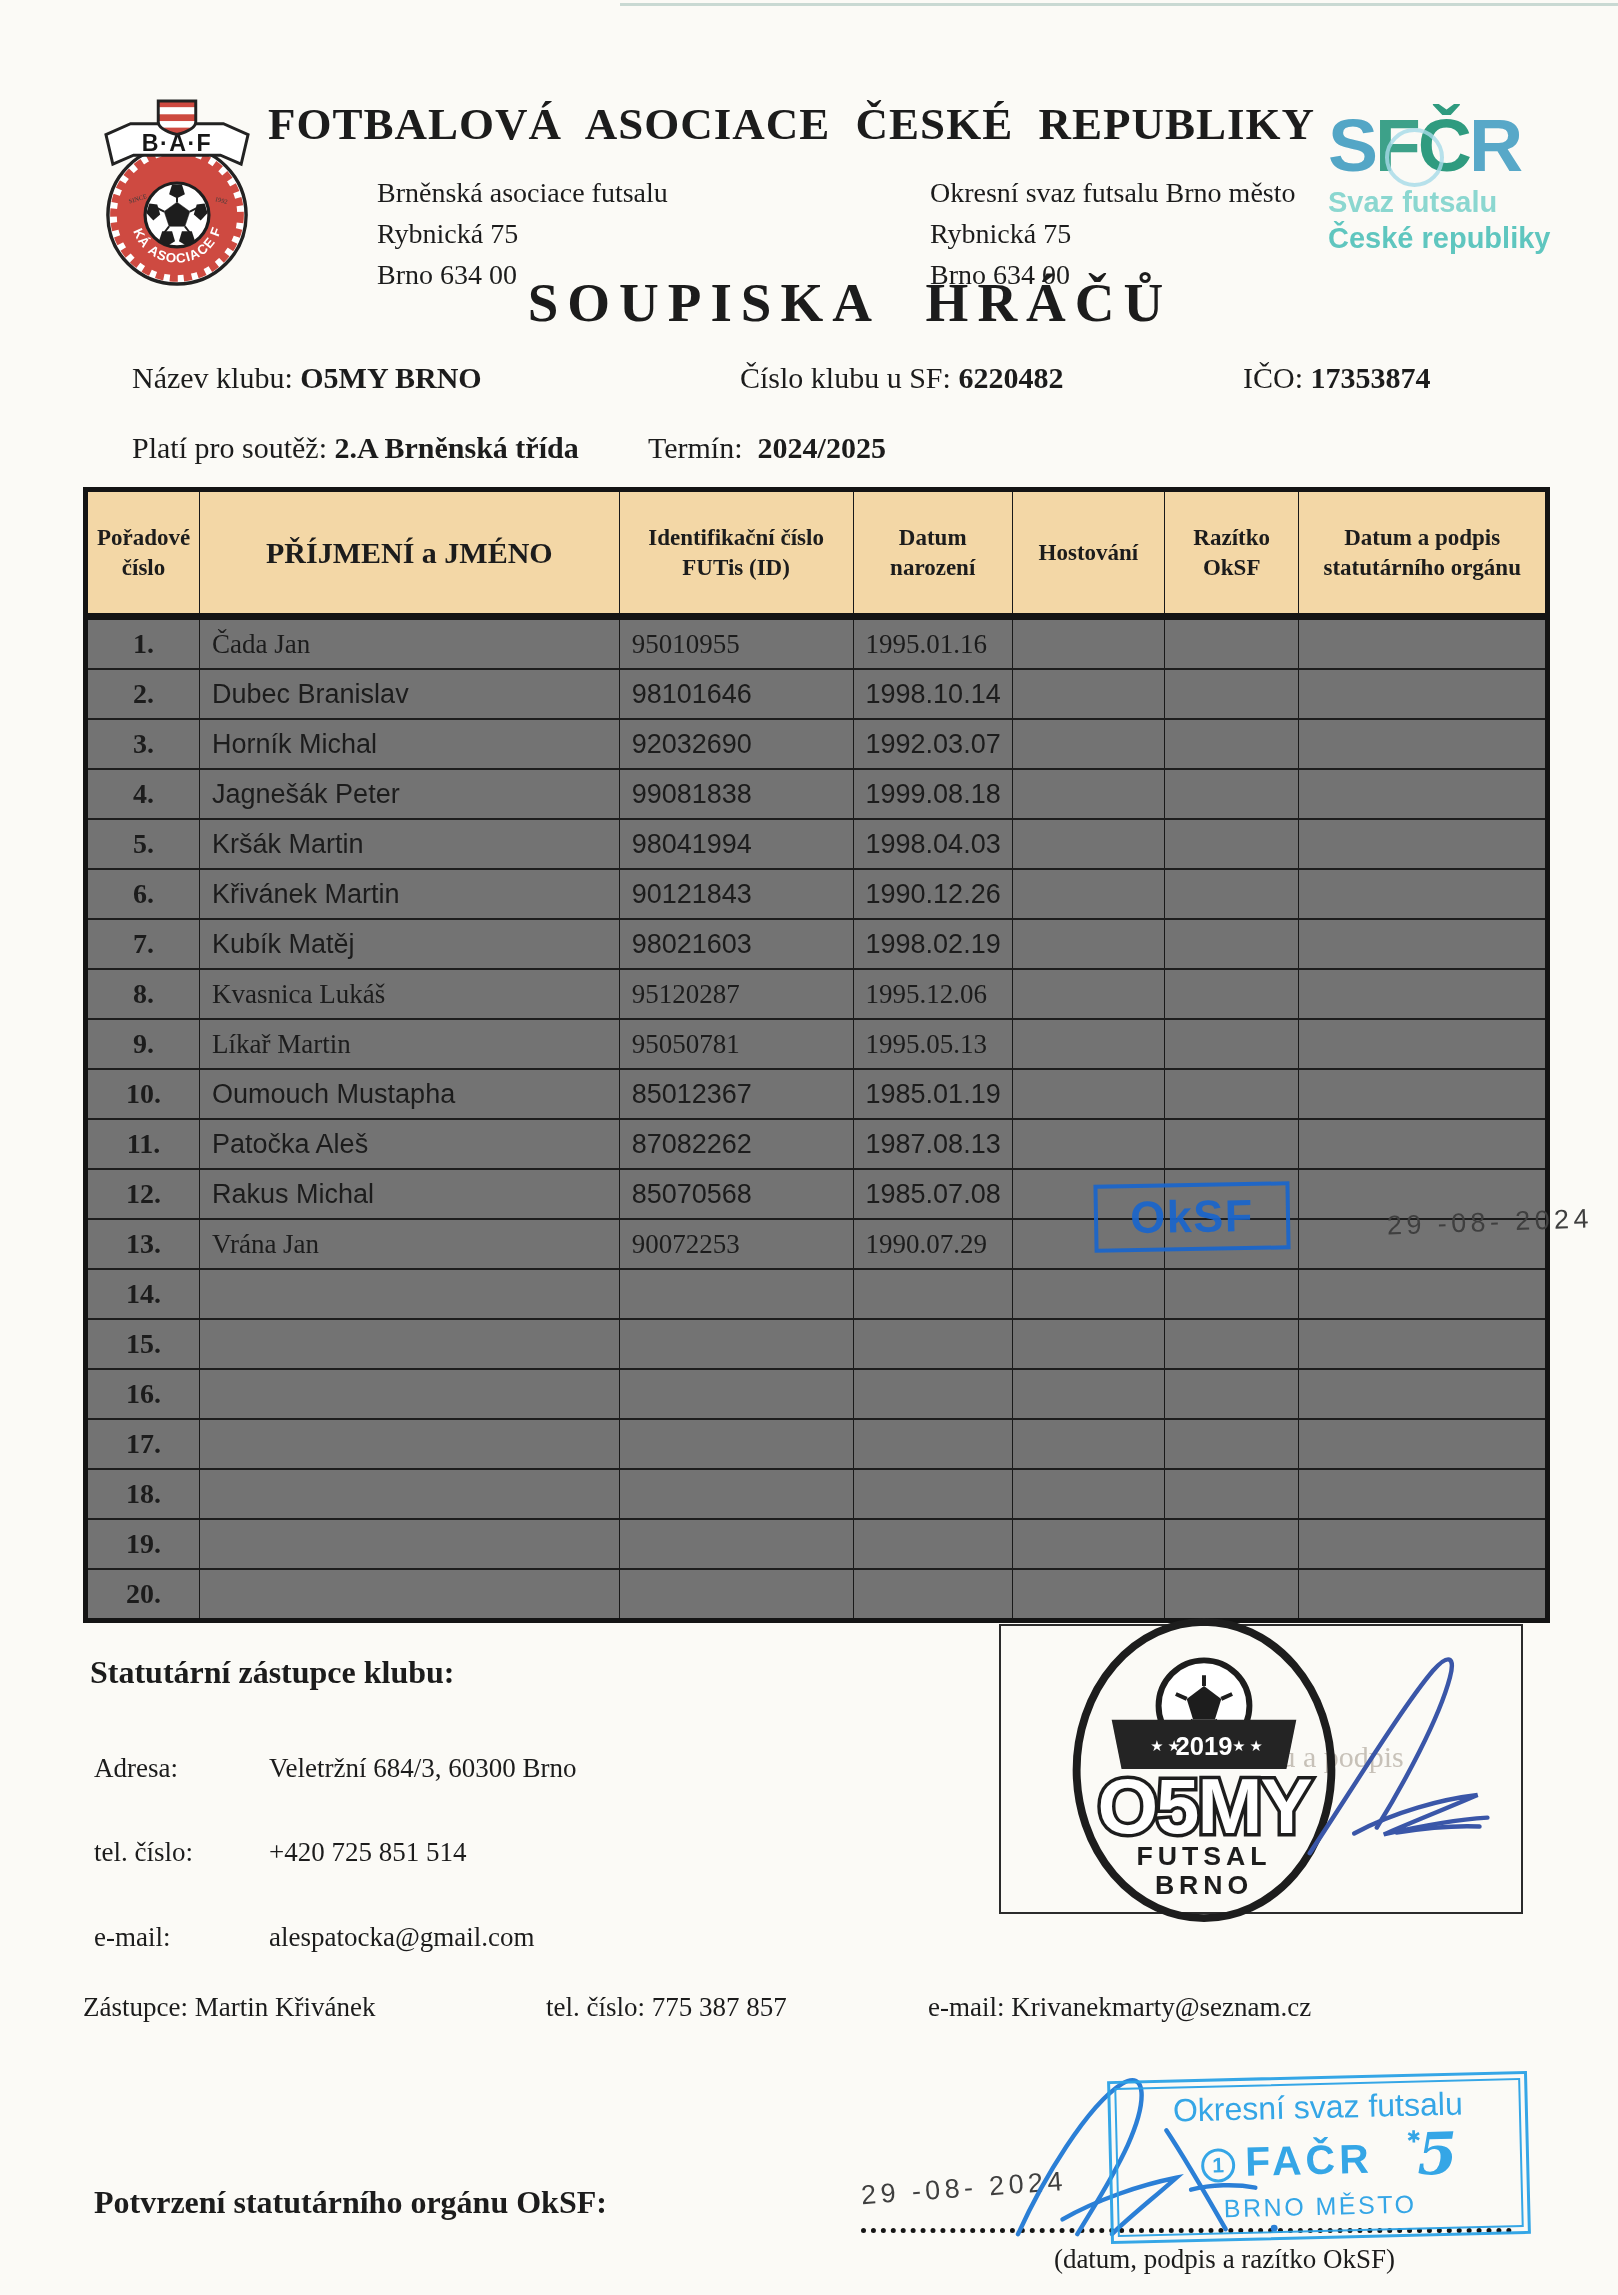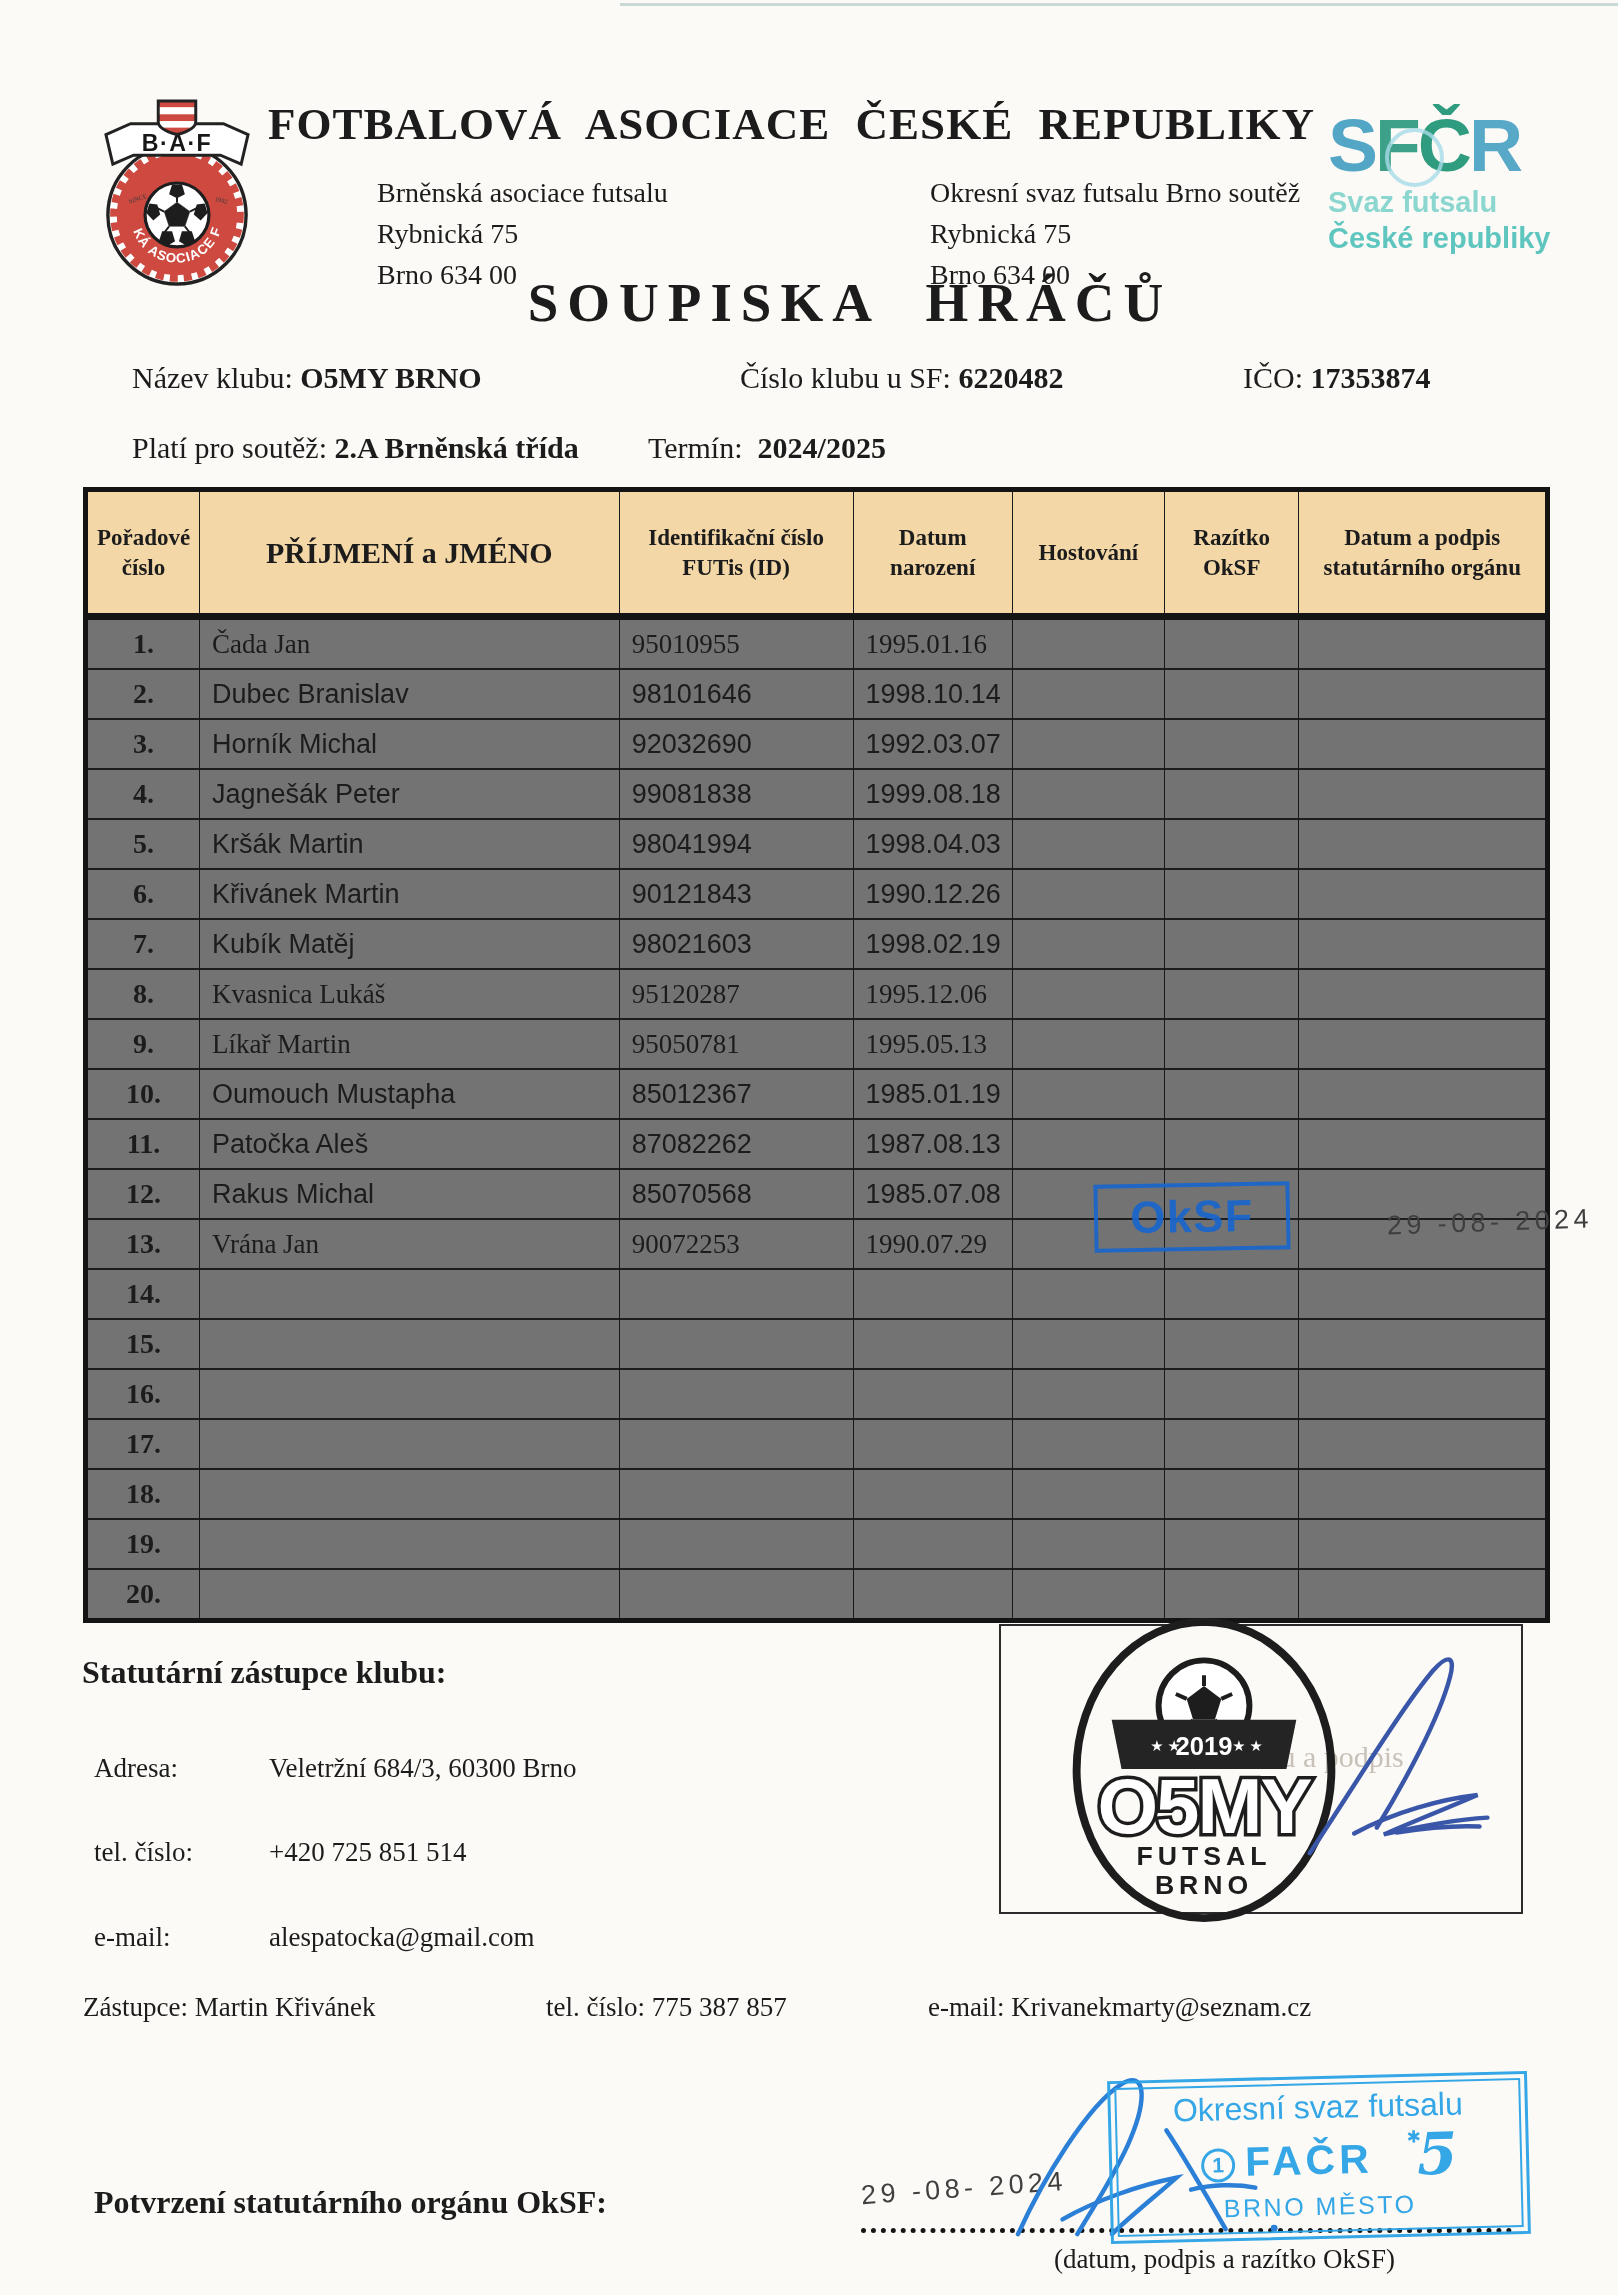--- a/index.html
+++ b/index.html
@@ -137,21 +137,21 @@
 
 <div class="abs org-title">FOTBALOVÁ  ASOCIACE  ČESKÉ  REPUBLIKY</div>
 
 <div class="abs org-block org-left">
   <div>Brněnská asociace futsalu</div>
   <div>Rybnická 75</div>
   <div>Brno 634 00</div>
 </div>
 
 <div class="abs org-block org-right">
-  <div>Okresní svaz futsalu Brno soutěž</div>
+  <div>Okresní svaz futsalu Brno město</div>
   <div>Rybnická 75</div>
   <div>Brno 634 00</div>
 </div>
 
 <div class="abs sfcr">
   <div class="sfcr-acronym">
     <span class="sfcr-ball"></span>
     <span id="sfcr-s" style="color: rgb(83, 166, 198);">S</span><span id="sfcr-f" style="color: rgb(61, 161, 137);">F</span><span id="sfcr-c" style="color: rgb(47, 155, 127);">Č</span><span id="sfcr-r" style="color: rgb(88, 168, 200);">R</span>
   </div>
   <div class="sfcr-sub" id="sfcr-line1" style="color: rgb(139, 215, 208);">Svaz futsalu</div>
@@ -387,21 +387,21 @@
         <td></td>
         <td></td>
         <td></td>
       </tr>
     </tbody>
 </table>
 
 <div class="abs oksf-box">OkSF</div>
 <div class="abs date-stamp row13-date">29 -08- 2024</div>
 
-<div class="abs foot-bold" style="left:82px;top:1654px;">Statutární zástupce klubu:</div>
+<div class="abs foot-bold" style="left:90px;top:1654px;">Statutární zástupce klubu:</div>
 
 <div class="abs club-stamp-box"></div>
 <div class="abs faint-stamp-note">Razítko klubu a podpis</div>
 
 <svg class="abs o5my-logo" viewBox="0 0 590 640">
   <ellipse cx="295" cy="320" rx="258" ry="300" fill="none" stroke="#1d1d1d" stroke-width="16"></ellipse>
   <g>
     <circle cx="295" cy="190" r="92" fill="#ffffff" stroke="#1d1d1d" stroke-width="12"></circle>
     <path d="M295 150 L330 176 L317 218 L273 218 L260 176 Z" fill="#1d1d1d"></path>
     <path d="M295 150 L295 128 M330 176 L352 166 M317 218 L330 240 M273 218 L260 240 M260 176 L238 166" stroke="#1d1d1d" stroke-width="8" fill="none"></path>

